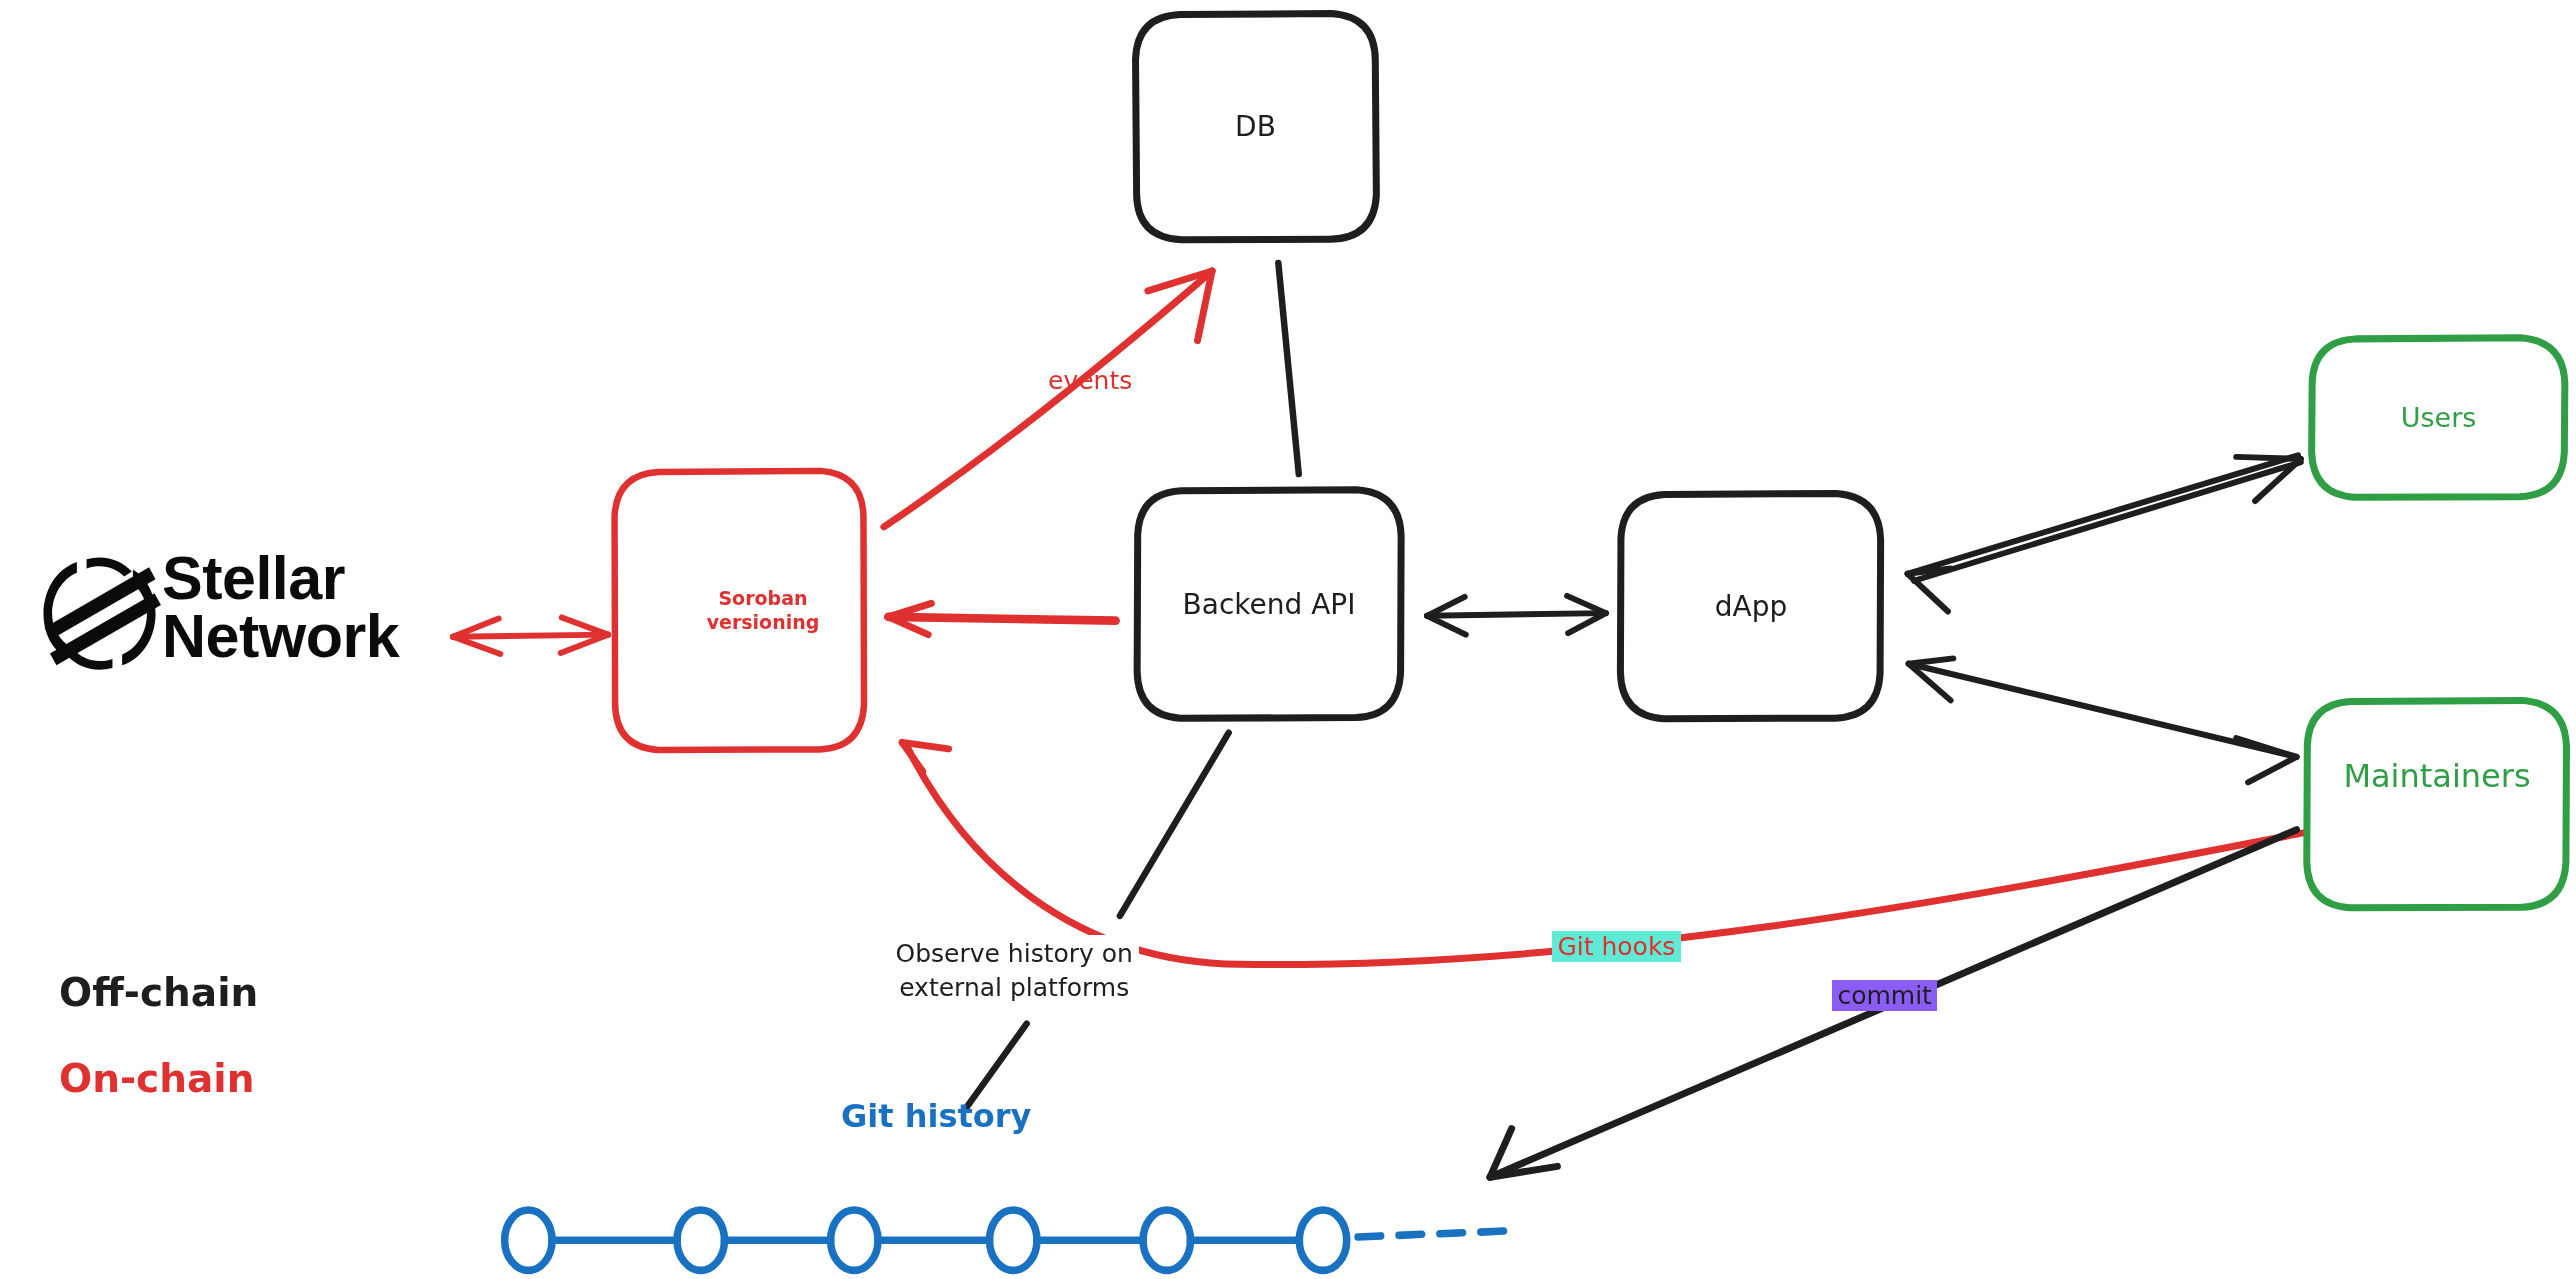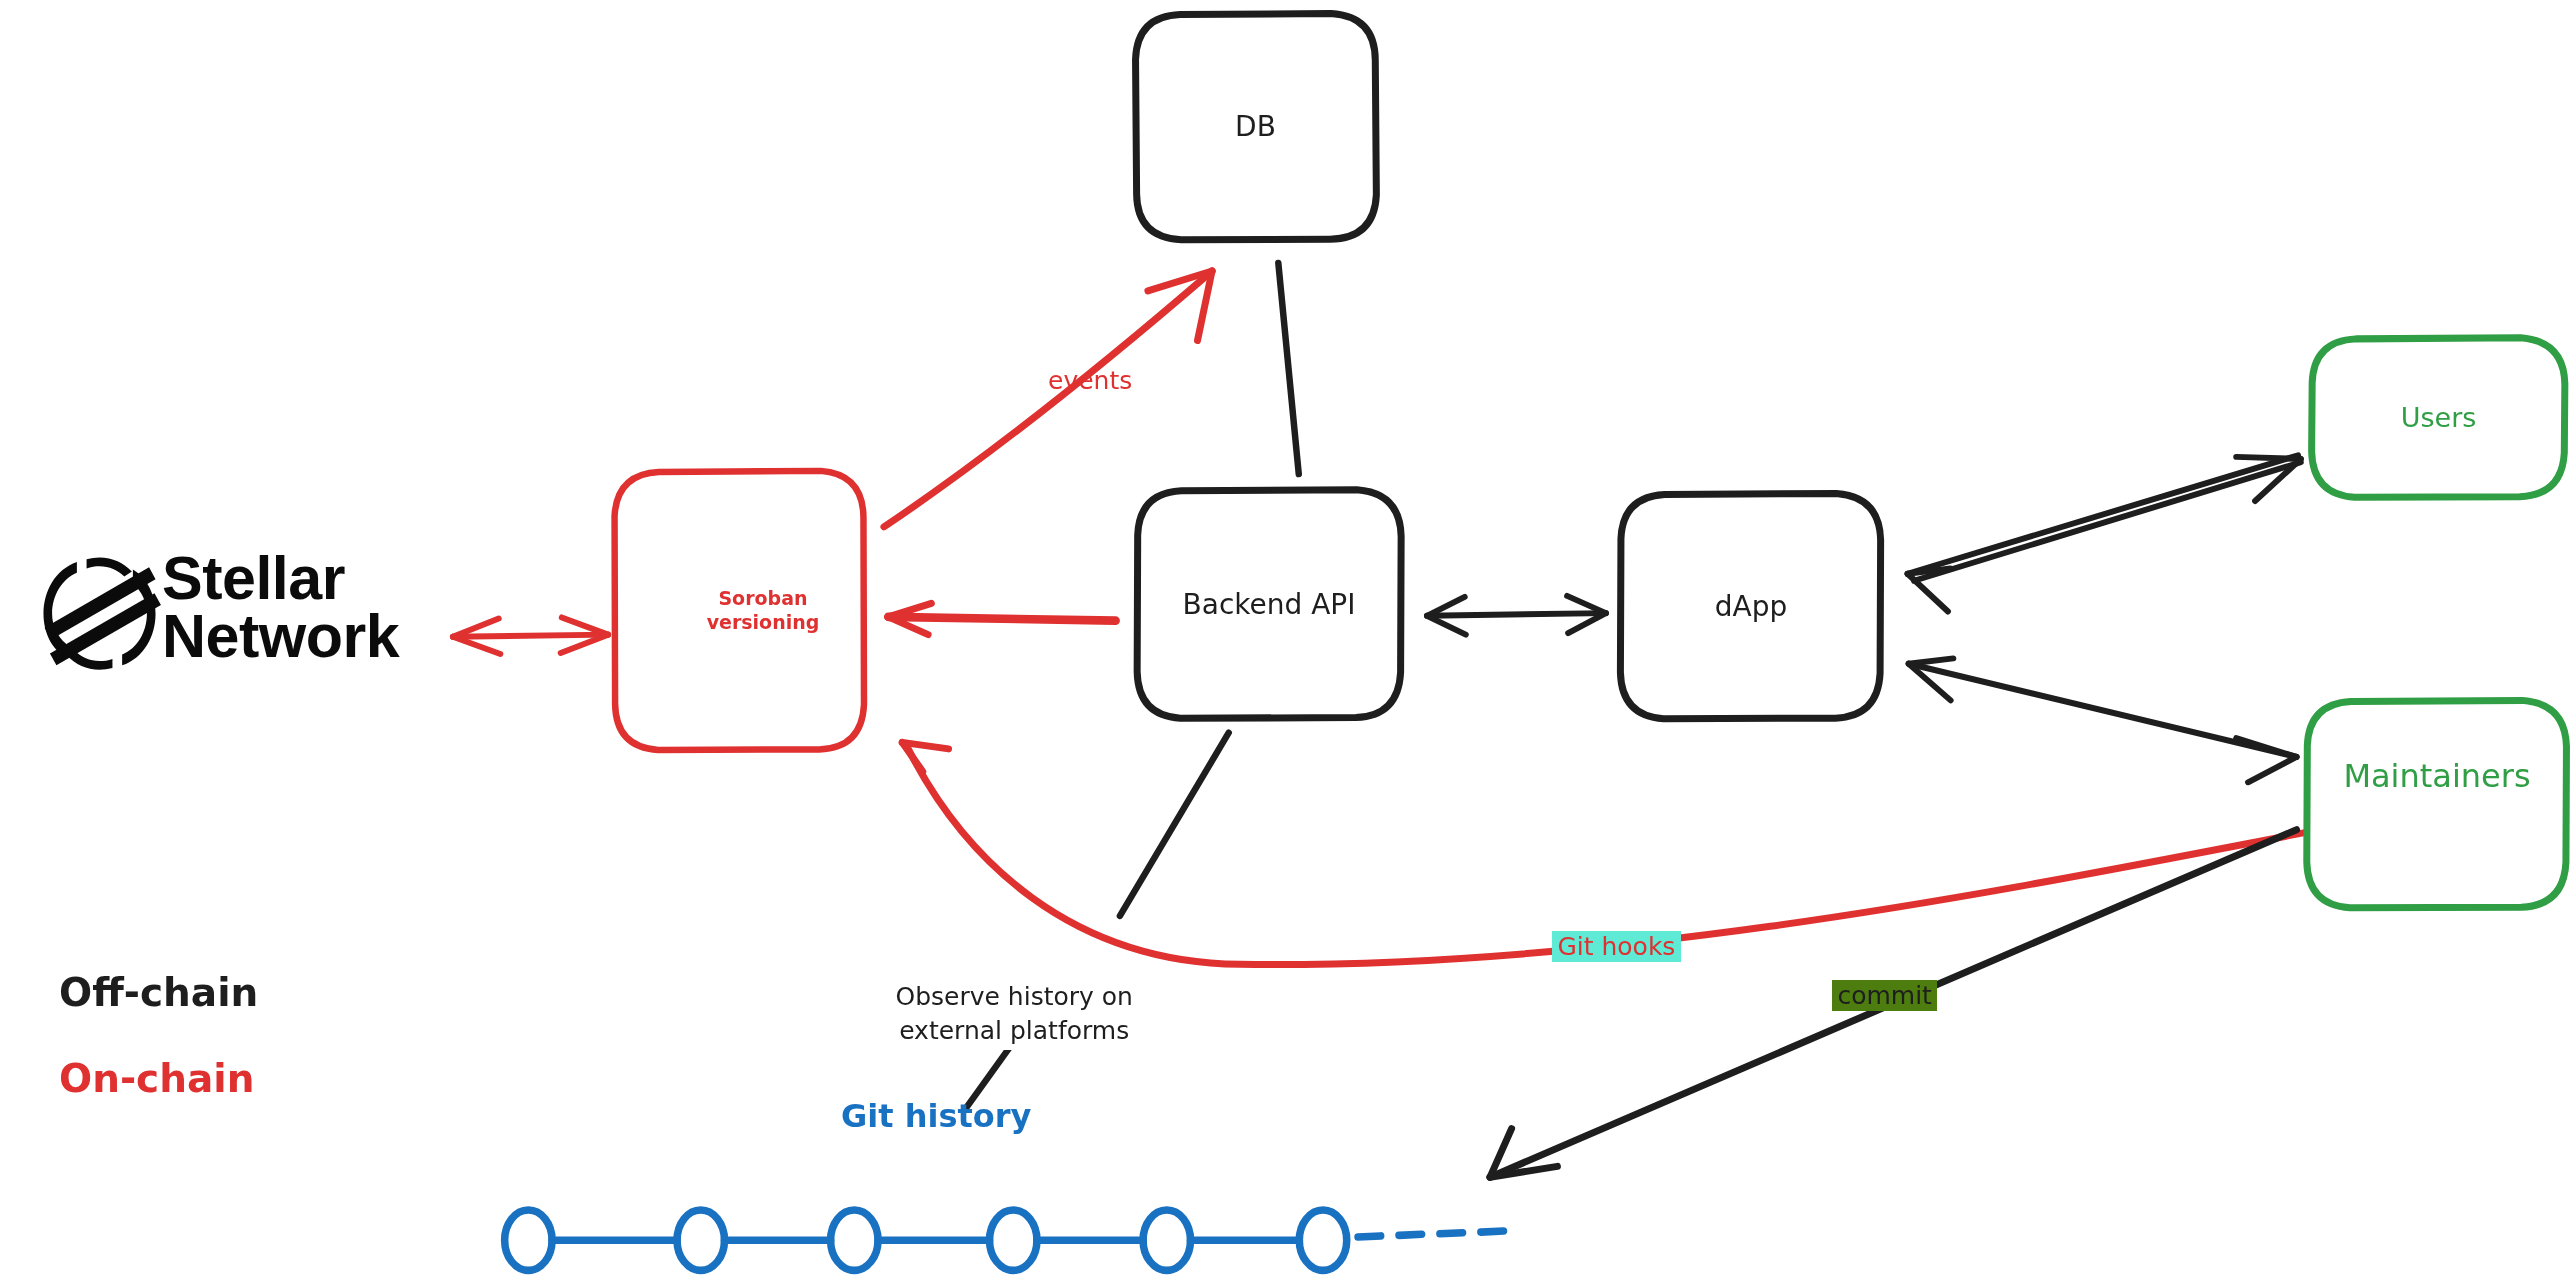--- a/index.html
+++ b/index.html
@@ -216,23 +216,23 @@
   <div class="nodeLabel" style="left:1621px; top:494px; width:260px; height:225px; color:#1e1e1e; font-size:28px;">dApp</div>
 
   <div class="nodeLabel" style="left:2312px; top:338px; width:253px; height:159px; color:#2f9e44; font-size:27px;">Users</div>
 
   <div class="nodeLabel" style="left:2307px; top:672px; width:260px; height:207px; color:#2f9e44; font-size:32px;">Maintainers</div>
 
   <div class="edgeLabel" style="left:1048px; top:366px; color:#e03131; font-size:25px;">events</div>
 
   <div class="edgeLabel" style="left:1552px; top:931px; color:#e03131; font-size:25px; background:#5eead4; padding:1.1px 5.4px;">Git hooks</div>
 
-  <div class="edgeLabel" style="left:1832px; top:980px; color:#1e1e1e; font-size:25px; background:#4d7c0f; padding:1.1px 5.4px;">commit</div>
-
-  <div class="edgeLabel" style="left:889px; top:935px; color:#1e1e1e; font-size:25px; line-height:1.35; text-align:center; background:#fff; padding:2.2px 6.5px;margin-top:43px;">Observe history on
+  <div class="edgeLabel" style="left:1832px; top:980px; color:#1e1e1e; font-size:25px; background:#8b5cf6; padding:1.1px 5.4px;">commit</div>
+
+  <div class="edgeLabel" style="left:889px; top:935px; color:#1e1e1e; font-size:25px; line-height:1.35; text-align:center; background:#fff; padding:2.2px 6.5px;">Observe history on
 external platforms</div>
 
   <div class="edgeLabel" style="left:841px; top:1097px; color:#1971c2; font-size:32px; font-weight:bold;">Git history</div>
 
   <div class="legendItem" style="left:59px; top:970px; color:#1e1e1e; font-size:39px;">Off-chain</div>
 
   <div class="legendItem" style="left:59px; top:1056px; color:#e03131; font-size:39px;">On-chain</div>
 
 </div>
 

